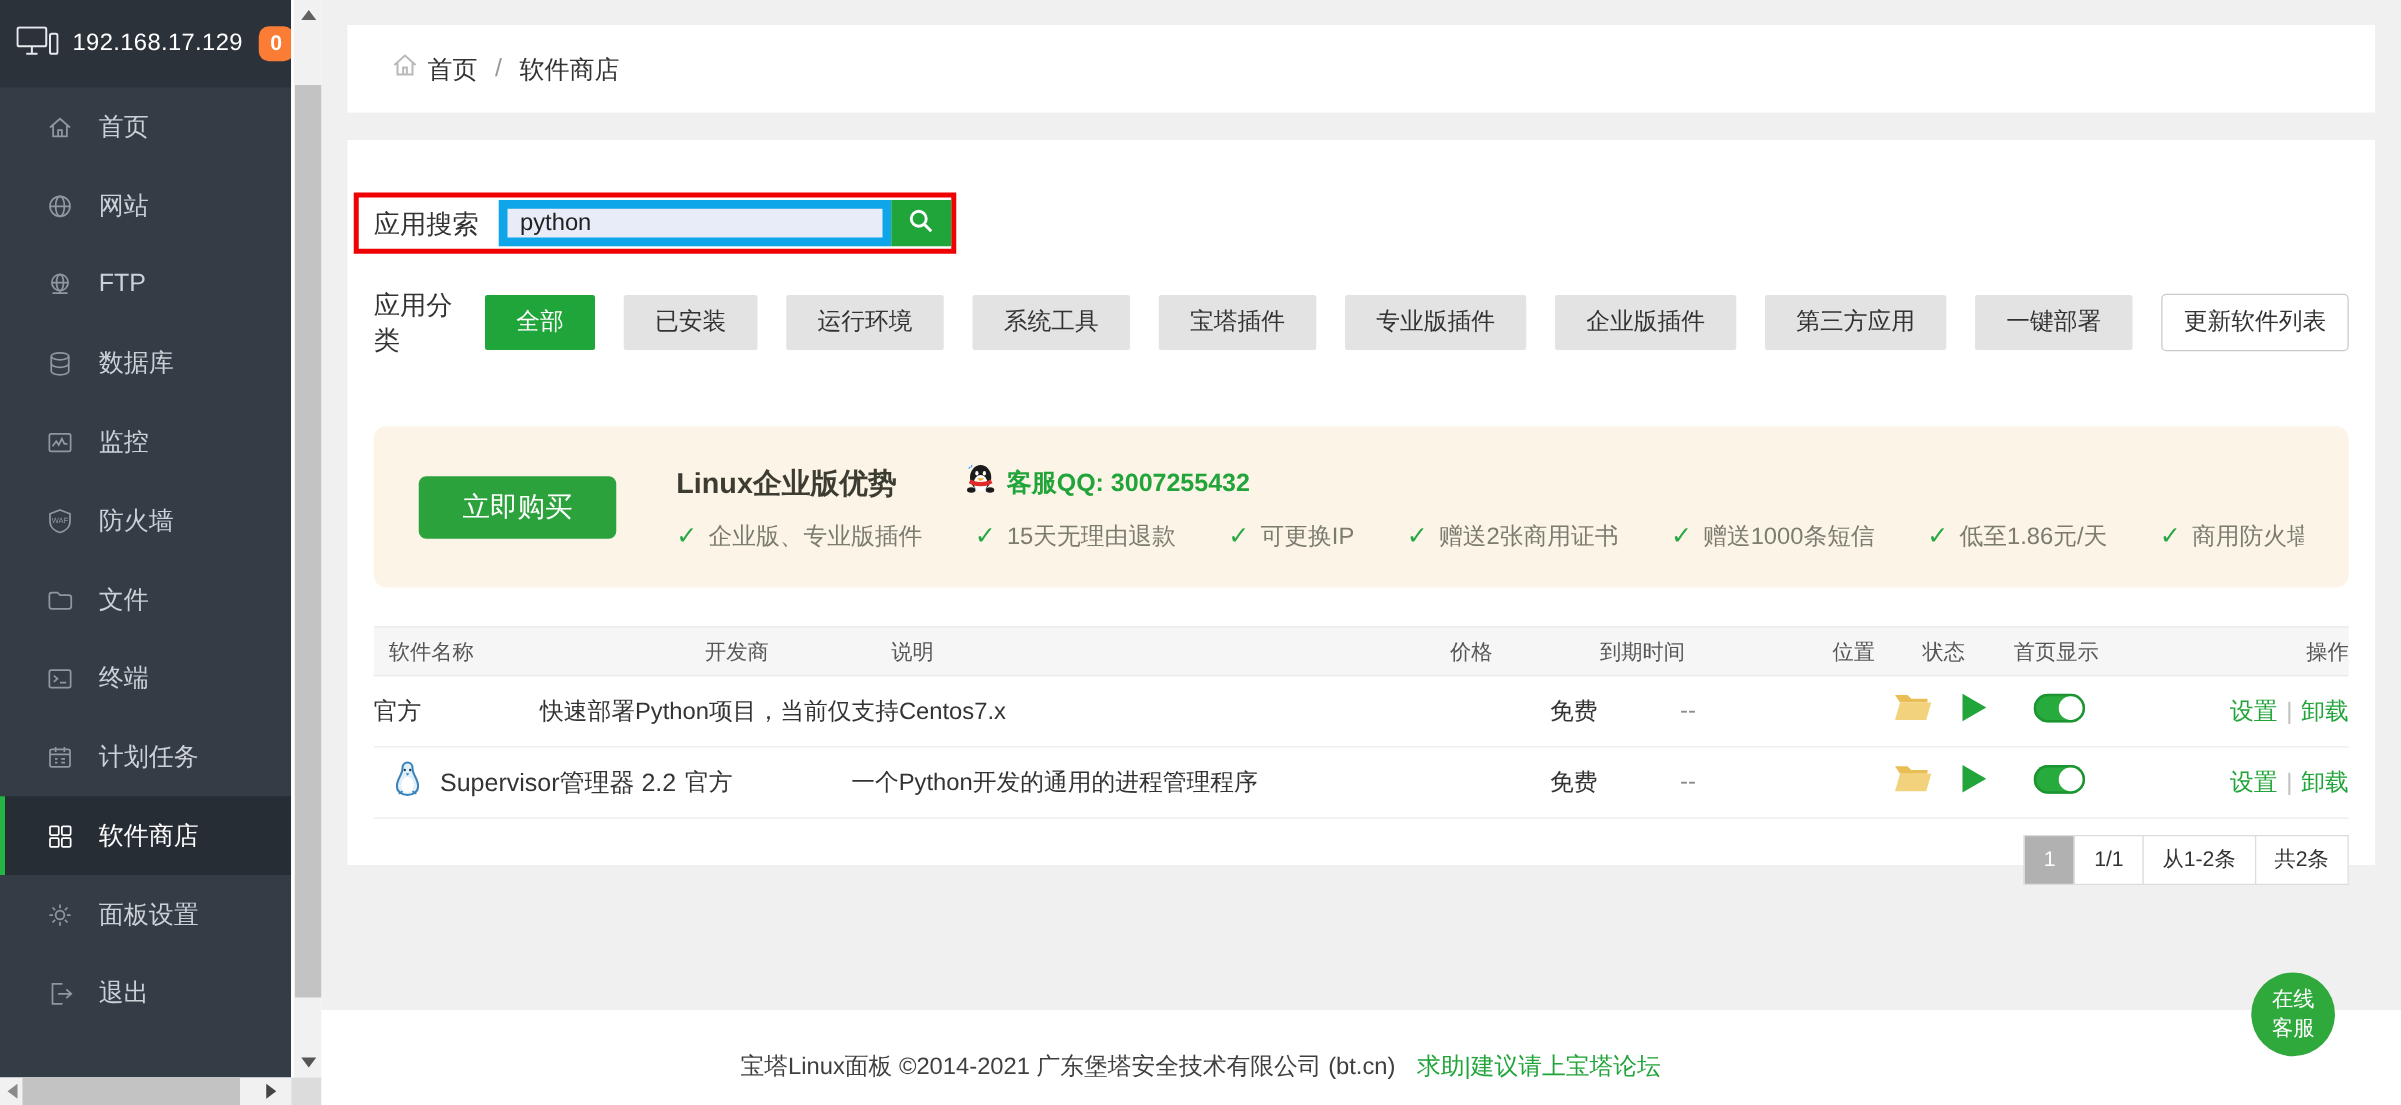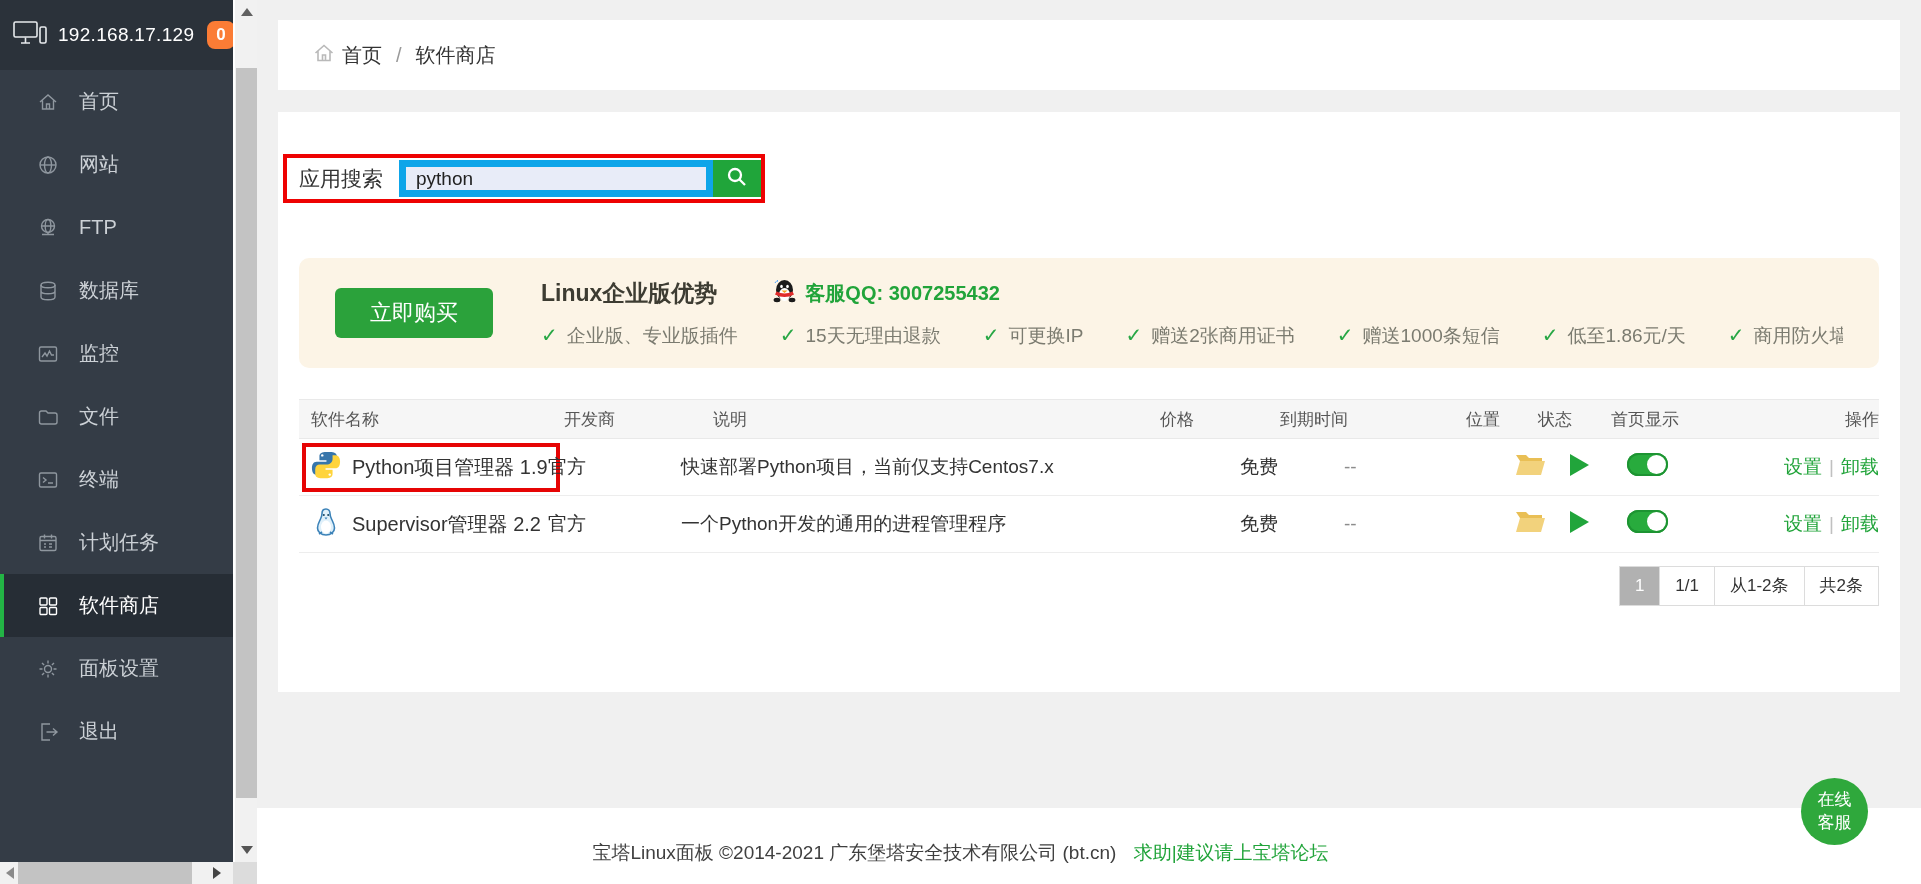--- a/index.html
+++ b/index.html
@@ -48,21 +48,21 @@
   .search-btn { width:48px; height:37px; background:#20a53a; border:none; display:flex; align-items:center; justify-content:center; cursor:pointer; }
 
   
   .cat-row { margin-top:27px; display:flex; align-items:center; }
   .cat-label { font-size:21px; color:#333; margin-right:26px; }
   .cat-btn { height:44px; line-height:44px; padding:0 25px; background:#e3e3e3; color:#333; font-size:19px; margin-right:23px; cursor:pointer; border-radius:2px; white-space:nowrap; }
   .cat-btn.active { background:#20a53a; color:#fff; }
   .update-btn { margin-left:auto; margin-right:0; height:46px; line-height:44px; padding:0 17px; background:#fff; border:1px solid #c9c9c9; border-radius:4px; font-size:19px; color:#333; cursor:pointer; white-space:nowrap; }
 
   
-  .banner { margin-top:55px; height:110px; background:#fcf4e6; border-radius:10px; display:flex; align-items:center; padding:0 36px; overflow:hidden; white-space:nowrap; }
+  .banner { margin-top:55px; height:129px; background:#fcf4e6; border-radius:10px; display:flex; align-items:center; padding:0 36px; overflow:hidden; white-space:nowrap; }
   .buy-btn { flex:none; width:158px; height:50px; background:#2ba23b; color:#fff; font-size:22px; border:none; border-radius:6px; cursor:pointer; }
   .banner-right { margin-left:48px; flex:1; min-width:0; overflow:hidden; }
   .banner-top { display:flex; align-items:center; margin-bottom:13px; }
   .banner-title { font-size:23px; font-weight:bold; color:#3d3c32; }
   .banner-qq { margin-left:55px; display:flex; align-items:center; }
   .banner-qq svg { margin-right:8px; }
   .qq-text { color:#21a43a; font-size:20px; font-weight:bold; }
   .features { display:flex; font-size:19px; color:#7b7b70; overflow:hidden; }
   .feature { margin-right:42px; white-space:nowrap; }
   .tick { color:#28a745; font-weight:bold; margin-right:9px; font-size:20px; }
@@ -161,20 +161,29 @@
           <svg width="22" height="22" viewBox="0 0 22 22">
             <rect x="2.5" y="4" width="17" height="14" rx="1.5"></rect>
             <path d="M5 14 l3-4 2 3 2.5-5 2 4 H17"></path>
           </svg>
         </span>
       <span>监控</span>
     </div>
     <div class="side-item">
       <span class="mi">
           <svg width="22" height="22" viewBox="0 0 22 22">
+            <path d="M11 2 L19 5 v6 c0 5-4 8-8 9 c-4-1-8-4-8-9 V5 z"></path>
+            <text x="11" y="12.5" text-anchor="middle" font-size="6" fill="#8f979f" stroke="none" font-family="Liberation Sans, sans-serif">WAF</text>
+          </svg>
+        </span>
+      <span>防火墙</span>
+    </div>
+    <div class="side-item">
+      <span class="mi">
+          <svg width="22" height="22" viewBox="0 0 22 22">
             <path d="M2.5 7 c0-1.2.8-2 2-2 h4.5 l2 2 H18 c1.2 0 2 .8 2 2 v7 c0 1.2-.8 2-2 2 H4.5 c-1.2 0-2-.8-2-2 z"></path>
           </svg>
         </span>
       <span>文件</span>
     </div>
     <div class="side-item">
       <span class="mi">
           <svg width="22" height="22" viewBox="0 0 22 22">
             <rect x="2.5" y="4" width="17" height="14" rx="1.5"></rect>
             <path d="M6 8.5 l3 2.5 -3 2.5 M11 14 h5"></path>
@@ -260,20 +269,33 @@
         <span>
           <svg width="24" height="24" viewBox="0 0 24 24" fill="none" stroke="#ffffff" stroke-width="2.3">
               <circle cx="10" cy="10" r="6"></circle>
               <path d="M14.5 14.5 L20 20"></path>
             </svg>
         </span>
       </button>
     </div>
 
     
+    <div class="cat-row">
+      <span class="cat-label">应用分类</span>
+      <span class="cat-btn active">全部</span>
+      <span class="cat-btn">已安装</span>
+      <span class="cat-btn">运行环境</span>
+      <span class="cat-btn">系统工具</span>
+      <span class="cat-btn">宝塔插件</span>
+      <span class="cat-btn">专业版插件</span>
+      <span class="cat-btn">企业版插件</span>
+      <span class="cat-btn">第三方应用</span>
+      <span class="cat-btn">一键部署</span>
+      <span class="update-btn">更新软件列表</span>
+    </div>
 
     
     <div class="banner">
       <button class="buy-btn">立即购买</button>
       <div class="banner-right">
         <div class="banner-top">
           <span class="banner-title">Linux企业版优势</span>
           <span class="banner-qq">
             <span>
               <svg width="25" height="28" viewBox="0 0 25 28">
@@ -312,33 +334,20 @@
         <span class="c-desc">说明</span>
         <span class="c-price">价格</span>
         <span class="c-exp">到期时间</span>
         <span class="c-loc">位置</span>
         <span class="c-st">状态</span>
         <span class="c-show">首页显示</span>
         <span class="c-act">操作</span>
       </div>
 
       <div class="trow">
-        <span class="c-name">
-          <span class="name-wrap redbox">
-            <span>
-              <svg width="30" height="30" viewBox="0 0 64 64">
-                  <path fill="#3776ab" d="M32 4c-8 0-14 2-14 9v9h15v3H12c-7 0-10 6-10 14 0 8 3 14 10 14h6v-8c0-7 6-12 13-12h14c6 0 10-4 10-10V13c0-7-6-9-14-9H32z"></path>
-                  <circle cx="24" cy="11.5" r="2.6" fill="#fff"></circle>
-                  <path fill="#ffd43b" d="M32 60c8 0 14-2 14-9v-9H31v-3h21c7 0 10-6 10-14 0-8-3-14-10-14h-6v8c0 7-6 12-13 12H19c-6 0-10 4-10 10v10c0 7 6 9 14 9h9z"></path>
-                  <circle cx="40" cy="52.5" r="2.6" fill="#fff"></circle>
-                </svg>
-            </span>
-            <span class="app-name">Python项目管理器 1.9</span>
-          </span>
-        </span>
         <span class="c-dev">官方</span>
         <span class="c-desc">快速部署Python项目，当前仅支持Centos7.x</span>
         <span class="c-price">免费</span>
         <span class="c-exp exp-val">--</span>
         <span class="c-loc">
           <span class="folder-ic">
             <svg width="33" height="26" viewBox="0 0 33 26">
                 <path fill="#e9bf55" d="M2 3 h10 l3 3 h13 v3 H6 z"></path>
                 <path fill="#f2d27c" d="M6 9 h25 l-4 14 H2 z"></path>
               </svg>

